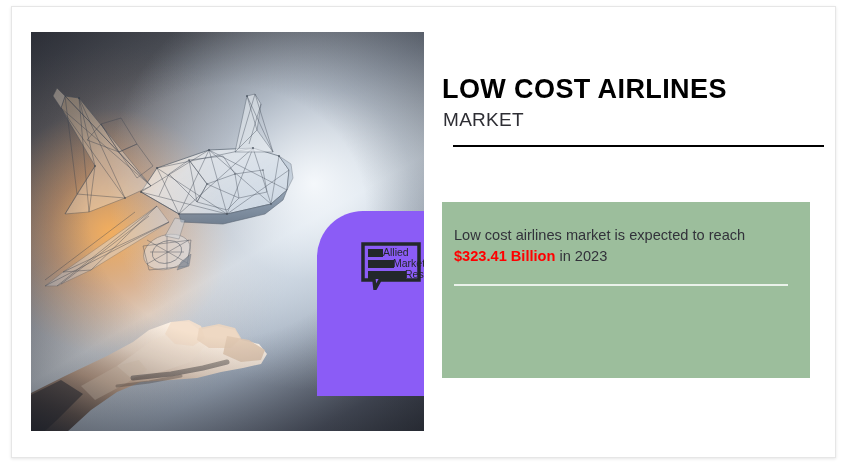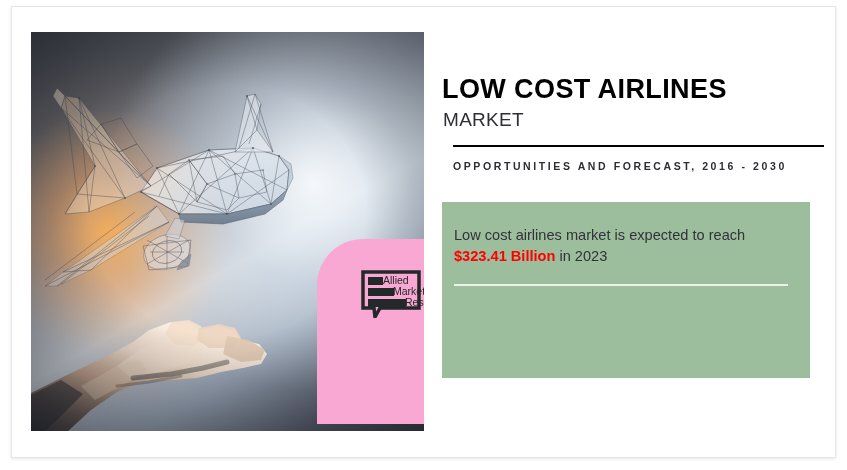--- a/index.html
+++ b/index.html
@@ -64,24 +64,24 @@
     top: 228px;
     width: 290px;
     height: 180px;
   }
   #hand svg { width: 100%; height: 100%; display: block; }
 
   
   #logo-panel {
     position: absolute;
     left: 286px;
-    top: 207px;
+    top: 179px;
     width: 136px;
     height: 185px;
-    background: #f9a8d4;
+    background: #8b5cf6;
     border-radius: 46px 0 0 0;
     z-index: 5;
   }
   #logo {
     position: absolute;
     left: 43px;
     top: 31px;
     width: 86px;
     height: 48px;
   }
@@ -315,21 +315,20 @@
         </svg>
       </div>
     </div>
   </div>
 
   <div id="right">
 
     <div id="title">LOW COST AIRLINES</div>
     <div id="subtitle">MARKET</div>
     <div id="rule-top"></div>
-    <div id="kicker">OPPORTUNITIES AND FORECAST, 2016 - 2030</div>
 
     <div id="infobox">
 
       <div id="stat-line" class="line-text">
         <span>Low cost airlines market is expected to reach </span><span class="hl">$323.41 Billion</span><span> in 2023</span>
       </div>
 
       <div id="rule-mid"></div>
 
 

